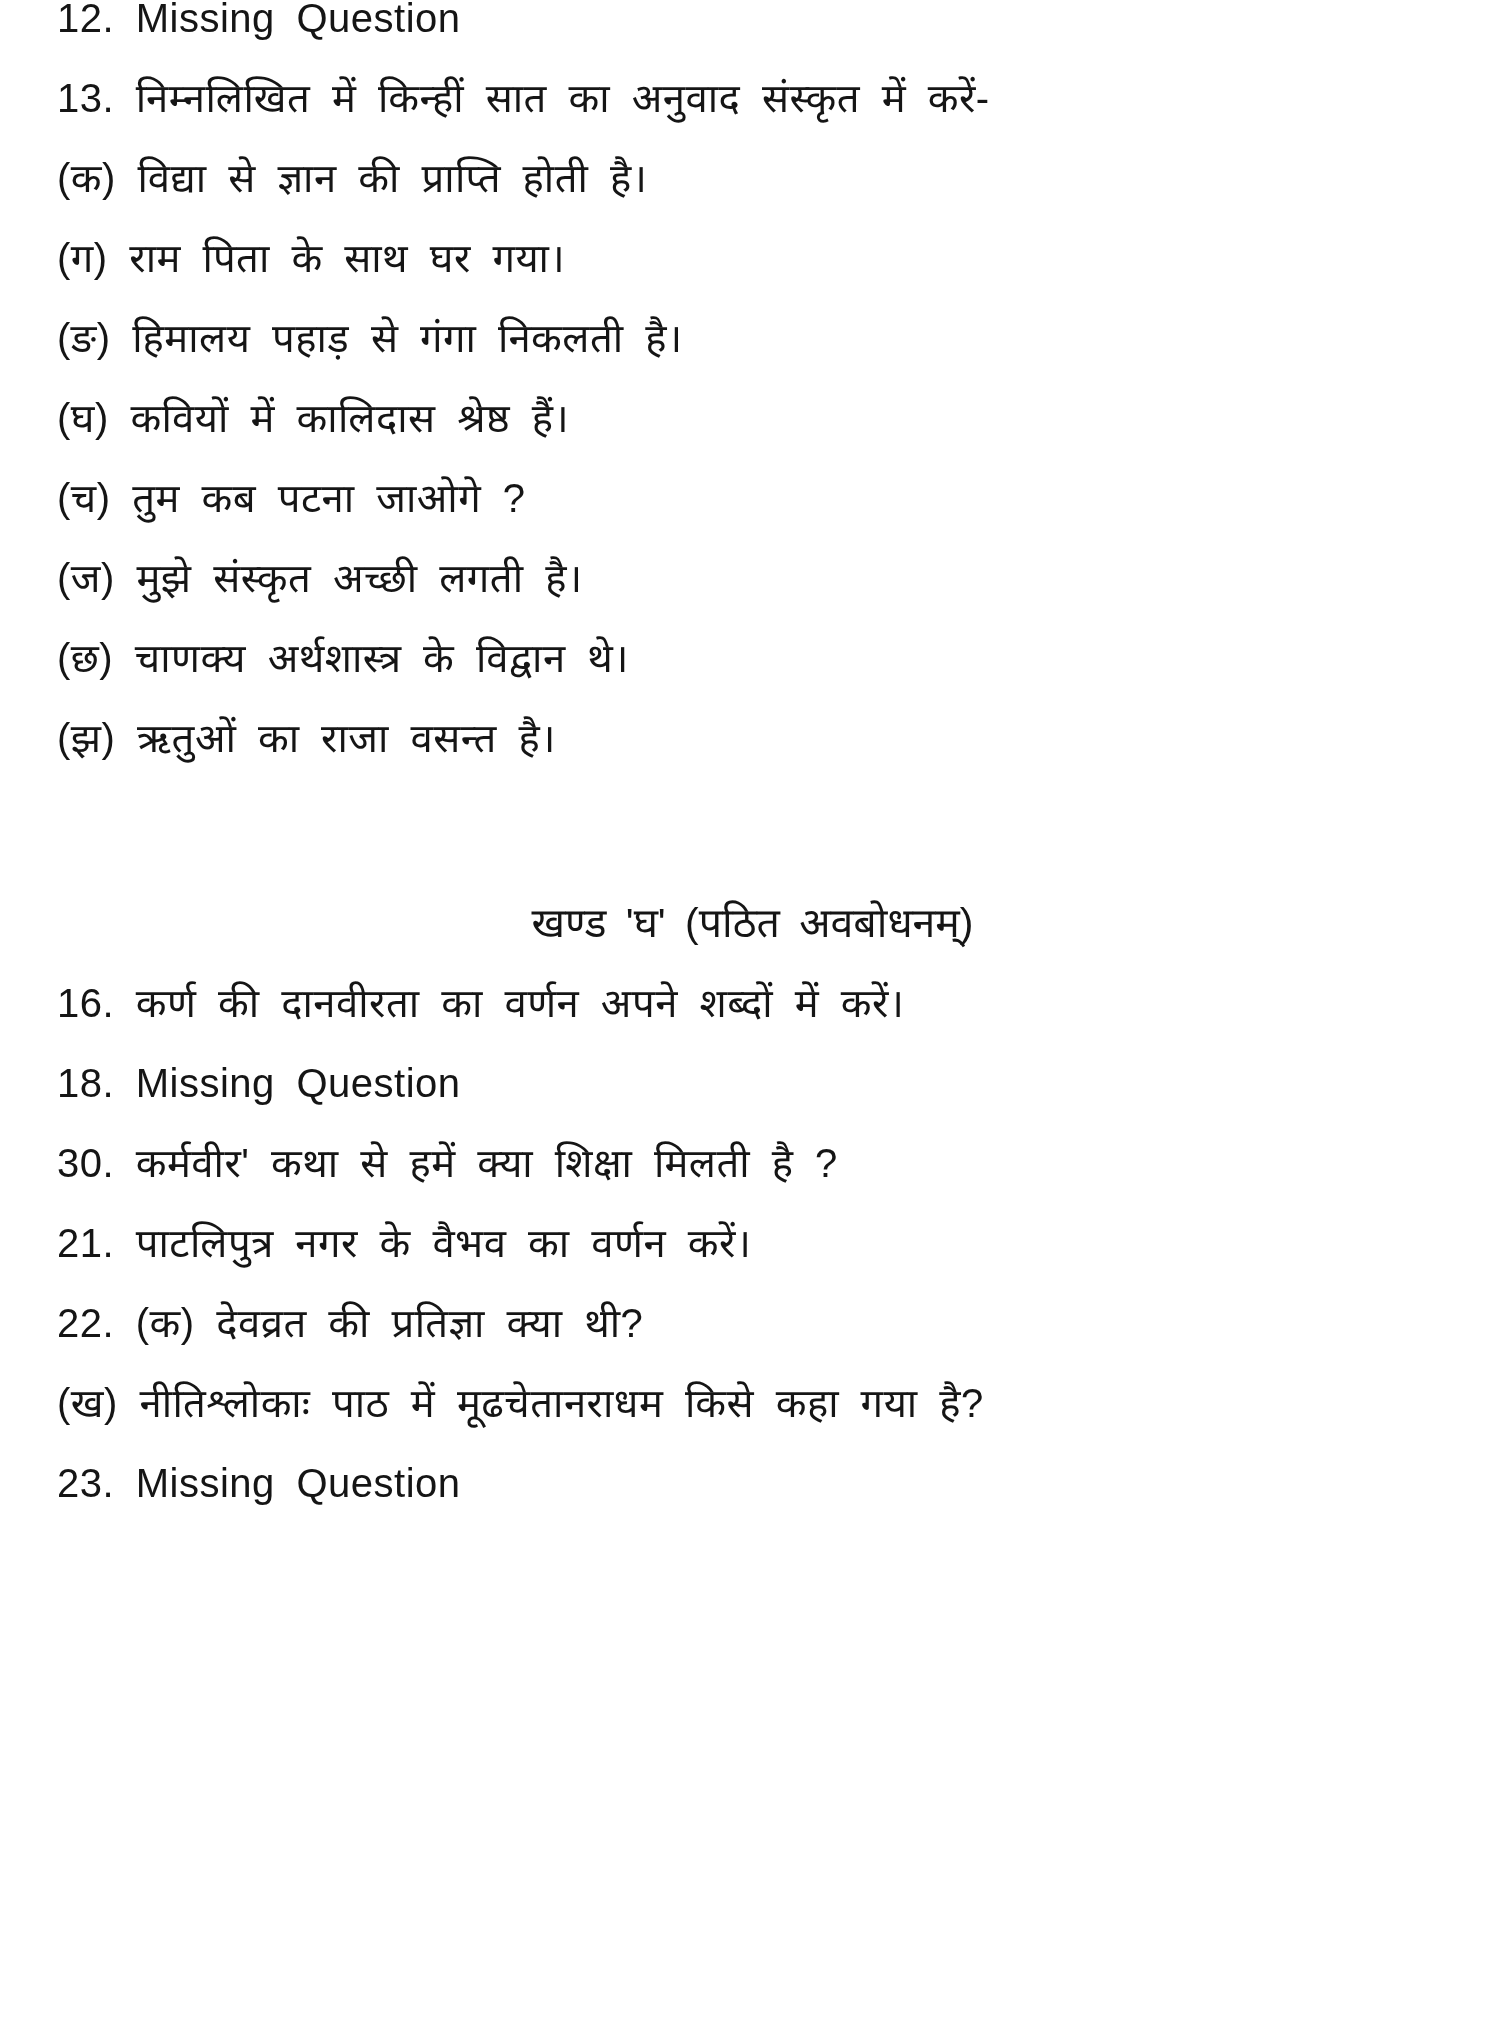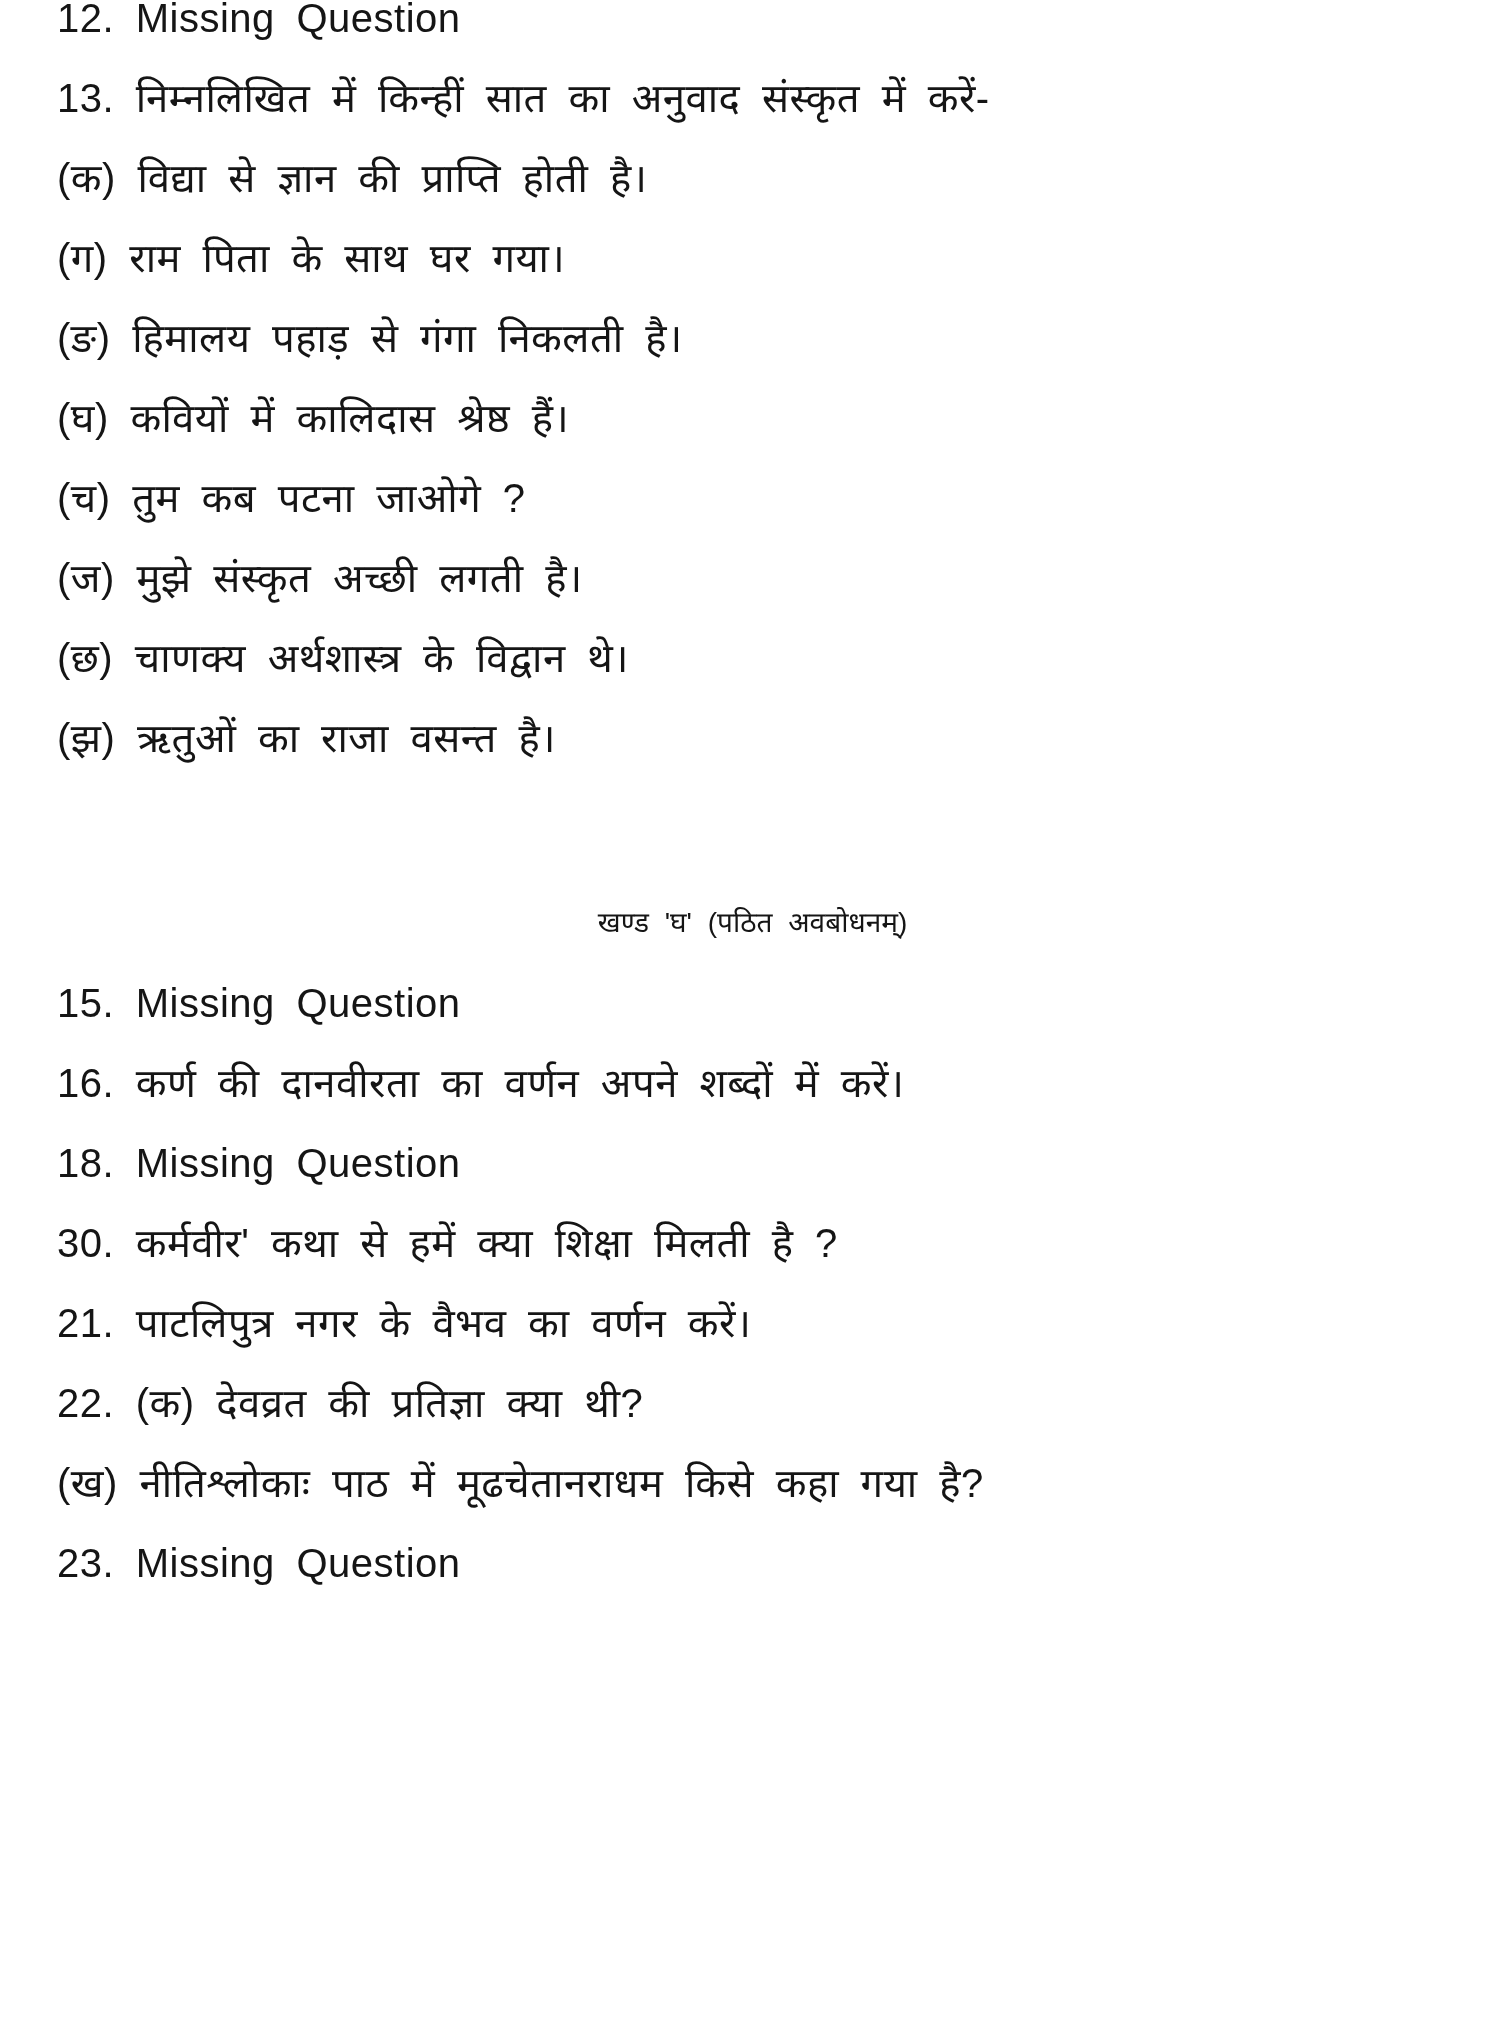--- a/index.html
+++ b/index.html
@@ -30,21 +30,21 @@
     white-space: nowrap;
     word-spacing: 10px;
     letter-spacing: 0.5px;
   }
   .heading {
     height: 80px;
     margin-top: 105px;
     display: flex;
     align-items: center;
     justify-content: center;
-    font-size: 28px;
+    font-size: 41px;
     line-height: 1;
     white-space: nowrap;
     word-spacing: 8px;
   }
 </style>
 </head>
 <body style="background: rgb(255, 255, 255);">
 
 <div class="page" style="color: rgb(21, 21, 21);">
   <div id="section-translation">
@@ -56,21 +56,20 @@
       <div class="line">(घ) कवियों में कालिदास श्रेष्ठ हैं।</div>
       <div class="line">(च) तुम कब पटना जाओगे ?</div>
       <div class="line">(ज) मुझे संस्कृत अच्छी लगती है।</div>
       <div class="line">(छ) चाणक्य अर्थशास्त्र के विद्वान थे।</div>
       <div class="line">(झ) ऋतुओं का राजा वसन्त है।</div>
     </div>
 
   <div class="heading">खण्ड 'घ' (पठित अवबोधनम्)</div>
 
   <div id="section-comprehension">
-      <div class="line">15. Missing Question</div>
       <div class="line">16. कर्ण की दानवीरता का वर्णन अपने शब्दों में करें।</div>
       <div class="line">18. Missing Question</div>
       <div class="line">30. कर्मवीर' कथा से हमें क्या शिक्षा मिलती है ?</div>
       <div class="line">21. पाटलिपुत्र नगर के वैभव का वर्णन करें।</div>
       <div class="line">22. (क) देवव्रत की प्रतिज्ञा क्या थी?</div>
       <div class="line">(ख) नीतिश्लोकाः पाठ में मूढचेतानराधम किसे कहा गया है?</div>
       <div class="line">23. Missing Question</div>
     </div>
 </div>
 

